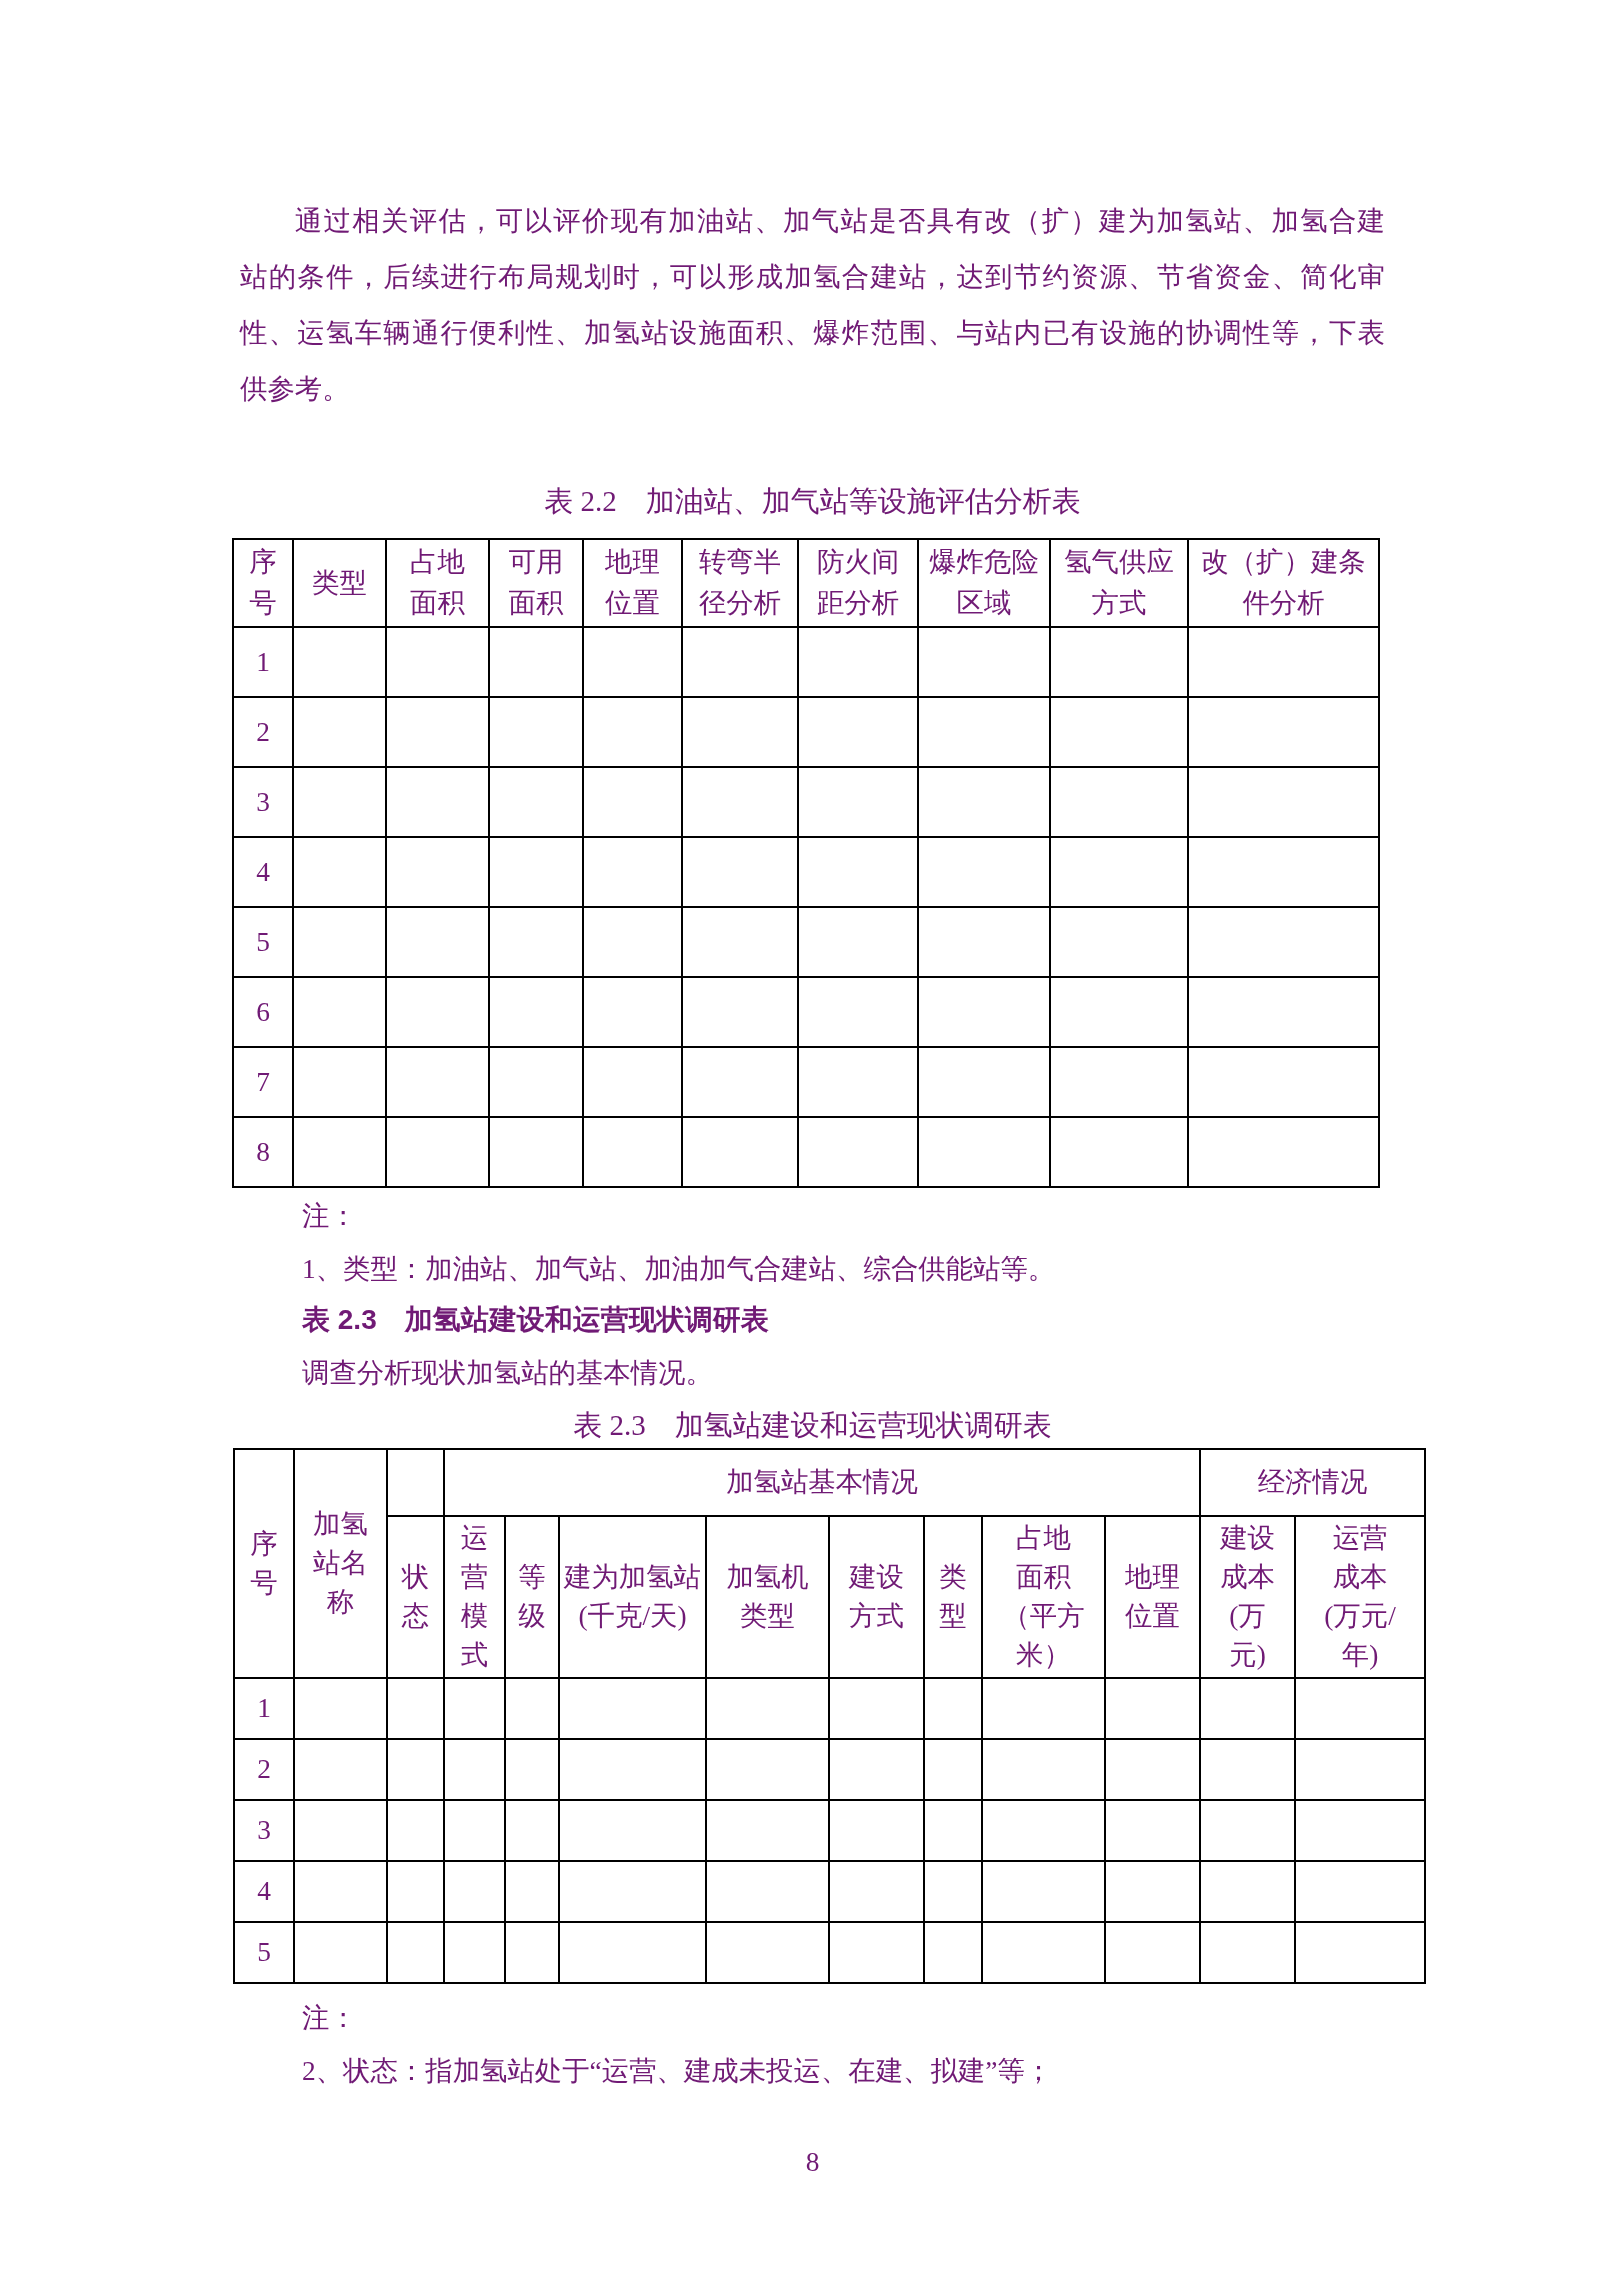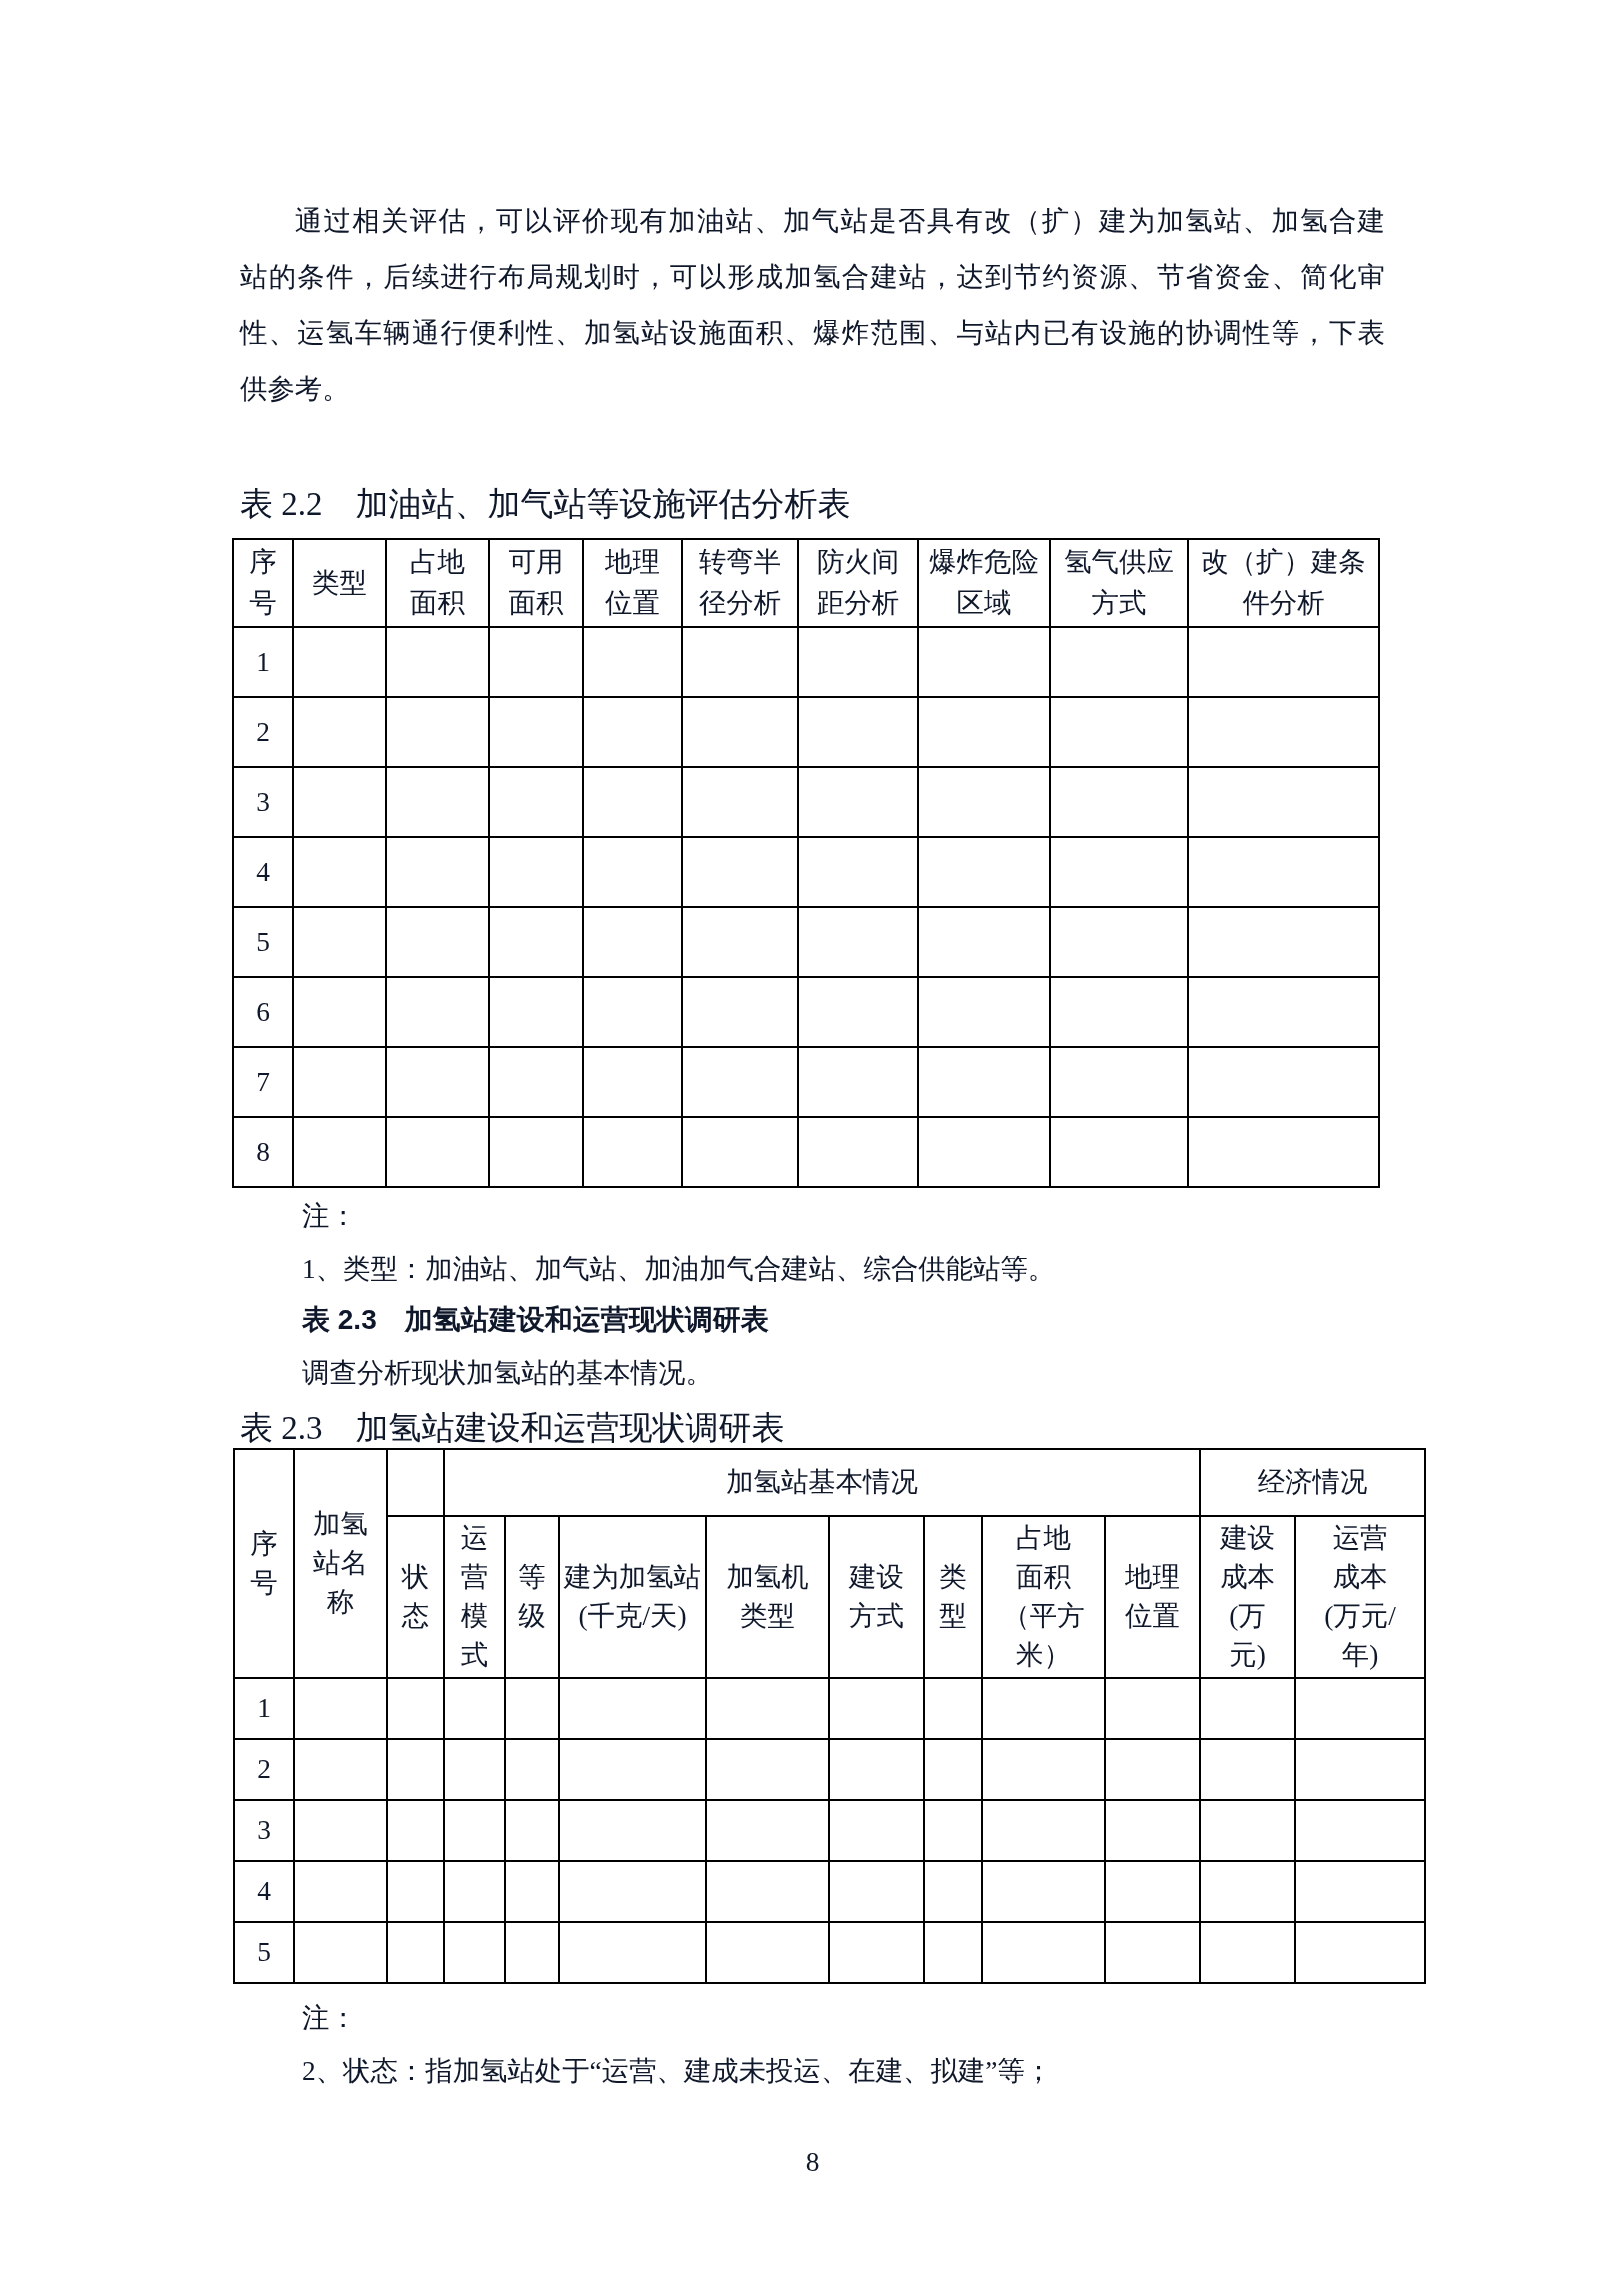--- a/index.html
+++ b/index.html
@@ -4,41 +4,42 @@
 <style>
   * { margin: 0; padding: 0; box-sizing: border-box; }
   html, body { background: #888; }
   .page {
     position: relative;
     width: 1621px;
     height: 2293px;
     margin: 0 auto;
     background: #ffffff;
     font-family: "Liberation Serif", "DejaVu Serif", serif;
-    color: #0f172a;
+    color: #701a75;
     overflow: hidden;
   }
   
   .intro-paragraph {
     position: absolute;
     left: 240px;
     top: 193px;
     width: 1145px;
     font-size: 27.4px;
     line-height: 56px;
   }
   .para-line { display: block; text-align: justify; text-align-last: justify; }
   .para-line.first { text-indent: 2em; }
   .para-line.last { text-align: left; text-align-last: left; }
   
   .table-caption {
     position: absolute;
     left: 240px;
     width: 1145px;
-    font-size: 33px;
+    font-size: 29px;
+    text-align: center;
     white-space: nowrap;
   }
   .caption-22 { top: 482px; }
   .caption-23 { top: 1406px; }
   .note-label, .note-item, .section-intro {
     position: absolute;
     left: 302px;
     font-size: 27.4px;
     white-space: nowrap;
   }

